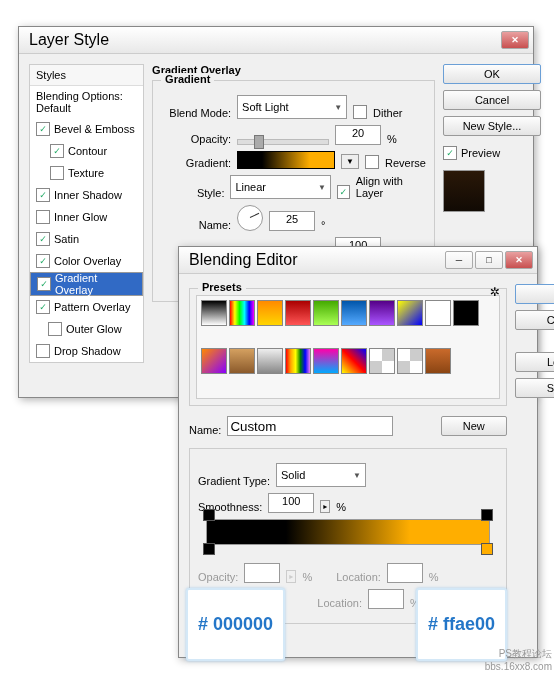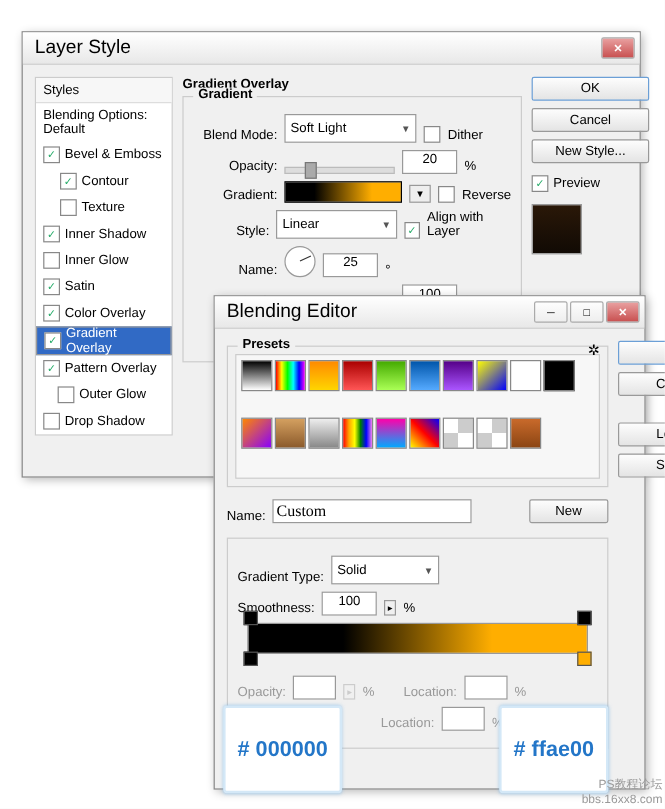--- a/index.html
+++ b/index.html
@@ -200,21 +200,21 @@
             <div class="pre" style="background: linear-gradient(90deg, red, orange, yellow, green, blue, violet);"></div>
             <div class="pre" style="background: linear-gradient(rgb(255, 0, 170), rgb(0, 170, 255));"></div>
             <div class="pre" style="background: linear-gradient(45deg, rgb(255, 255, 0), rgb(255, 0, 0), rgb(0, 0, 255));"></div>
             <div class="pre" style="background: repeating-conic-gradient(rgb(204, 204, 204) 0deg, rgb(204, 204, 204) 25%, rgb(255, 255, 255) 0deg, rgb(255, 255, 255) 50%);"></div>
             <div class="pre" style="background: repeating-conic-gradient(rgb(204, 204, 204) 0deg, rgb(204, 204, 204) 25%, rgb(255, 255, 255) 0deg, rgb(255, 255, 255) 50%);"></div>
             <div class="pre" style="background: linear-gradient(rgb(201, 106, 43), rgb(139, 69, 19));"></div>
           </div>
       </div>
       <div class="frow" style="margin-top:10px">
         <span>Name:</span>
-        <input class="num" style="width: 160px; text-align: left; font-family: Liberation Serif, serif;" value="Custom">
+        <input class="num" style="width: 160px; text-align: left;" value="Custom">
         <span style="flex:1"></span>
         <span class="btn" style="min-width:44px">New</span>
       </div>
       <div class="fieldset" style="margin-top:12px">
         <div class="frow">
           <span>Gradient Type:</span>
           <span class="sel" style="width:70px">
               <span>Solid</span>
               <span class="arr">▼</span>
             </span>

